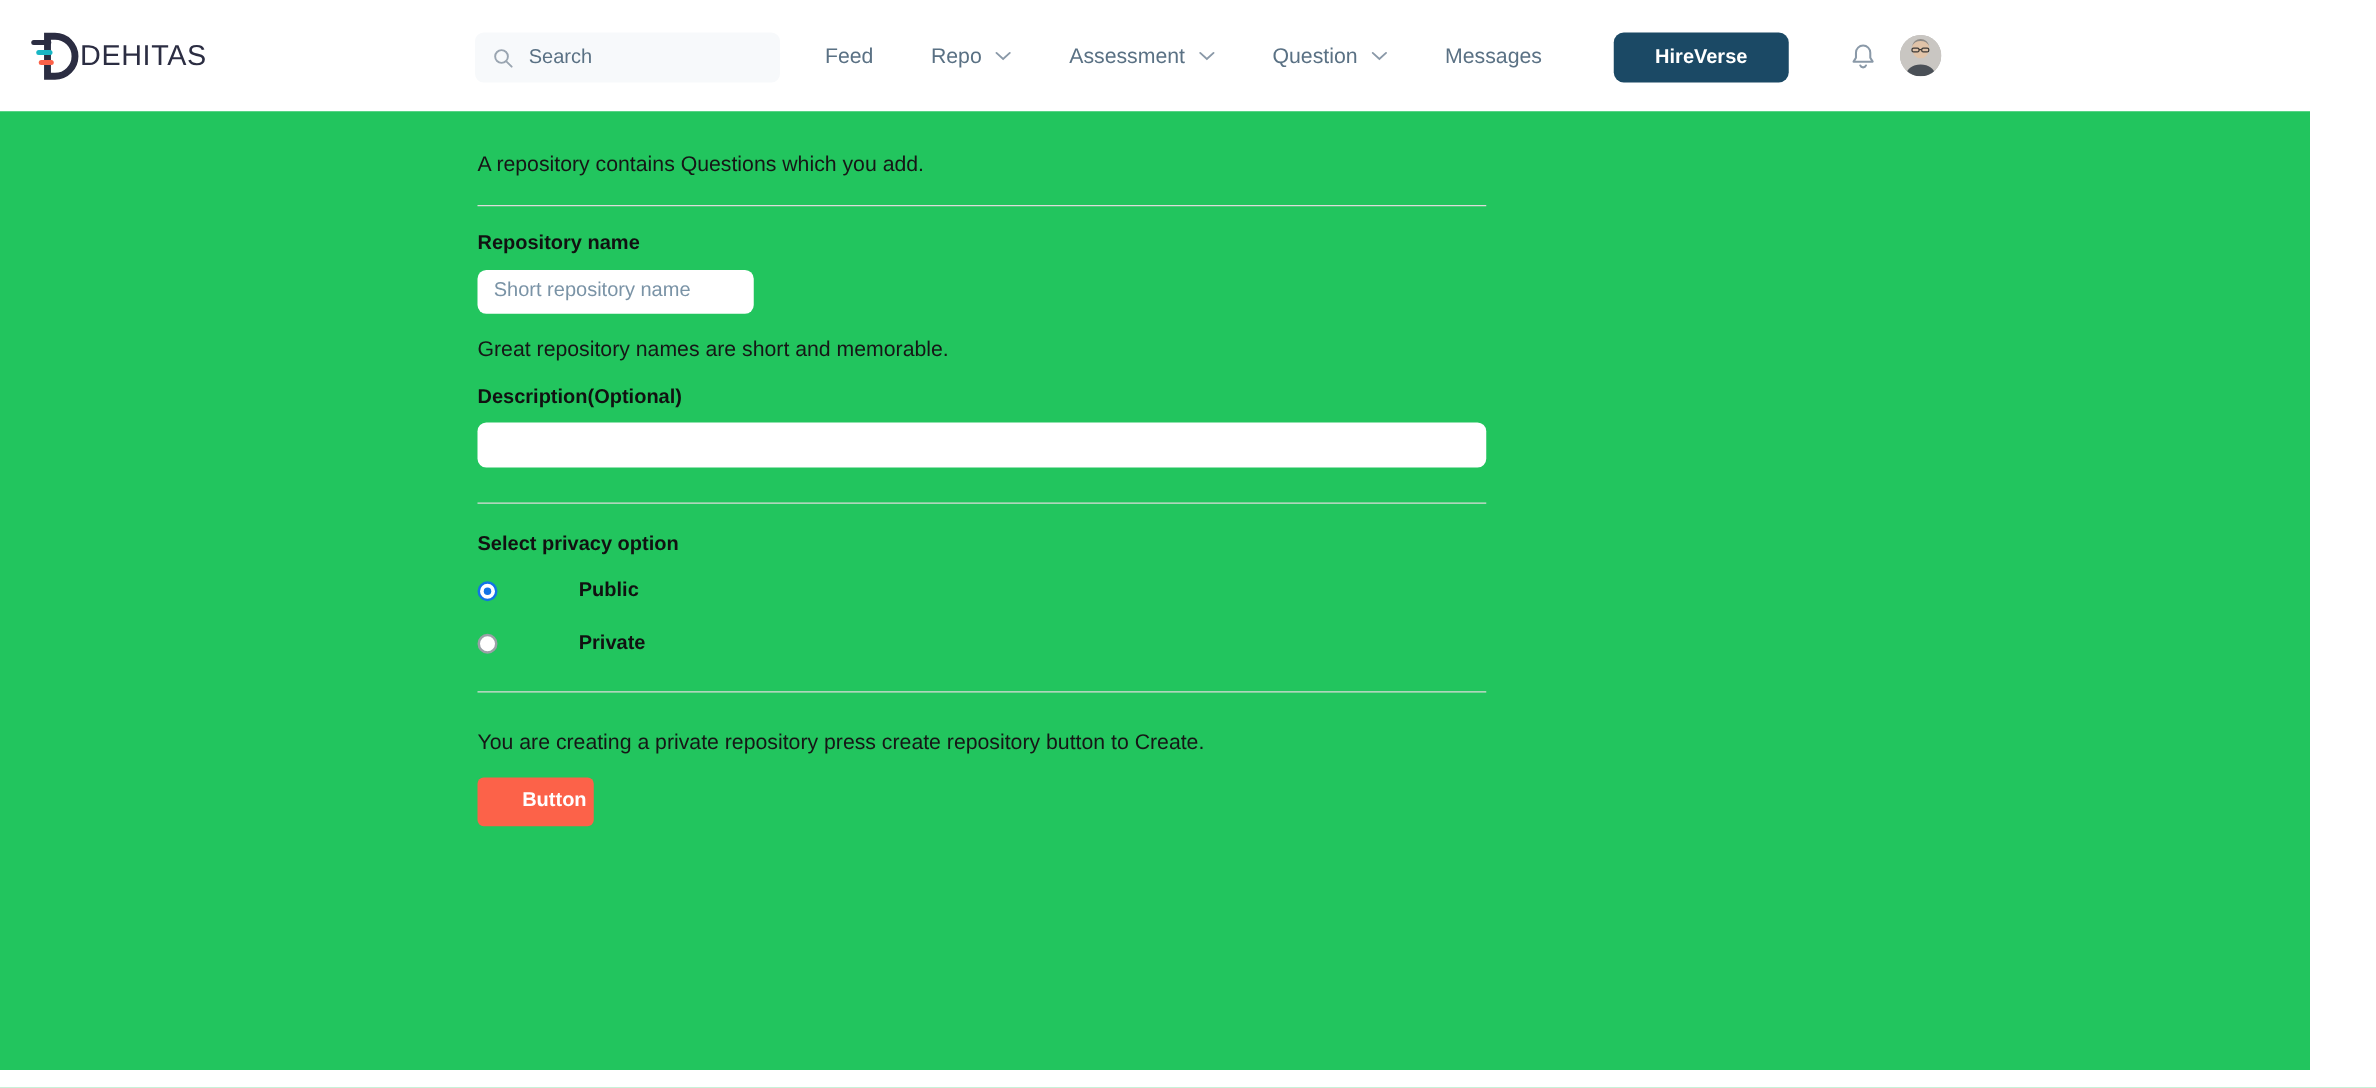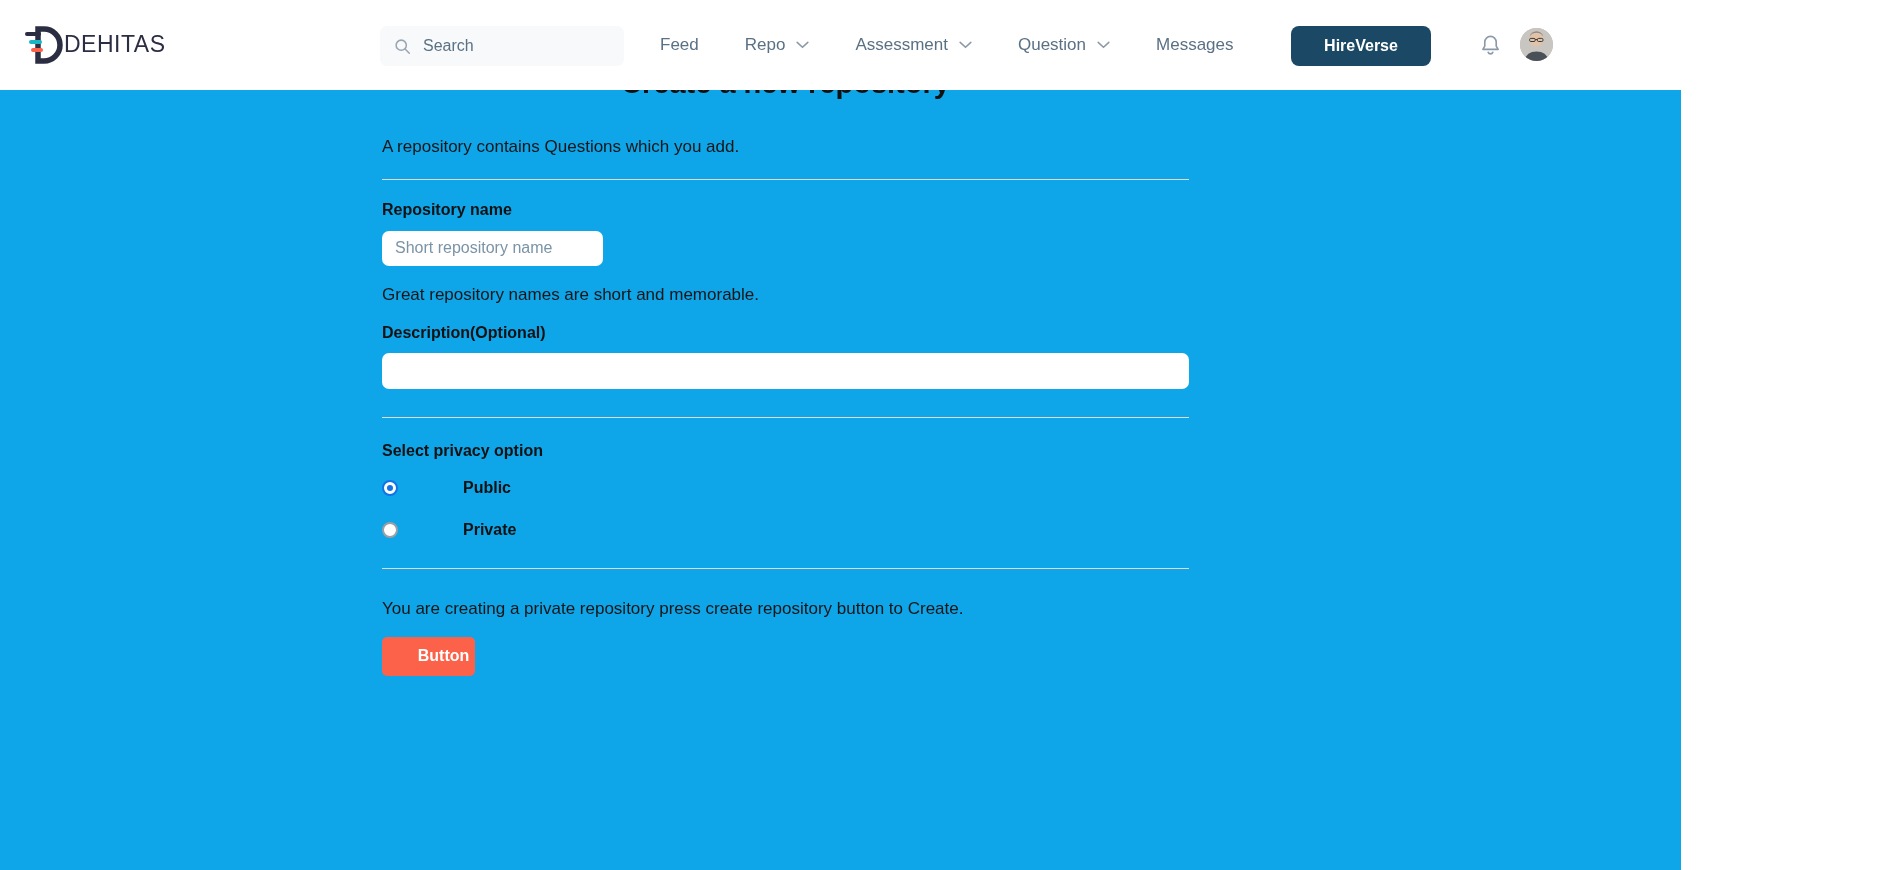--- a/index.html
+++ b/index.html
@@ -74,23 +74,23 @@
 
   .avatar {
     position: absolute; left: 1520px; top: 28px;
     width: 33px; height: 33px; border-radius: 50%;
     overflow: hidden; background: #b9b7b4; cursor: pointer;
   }
   .avatar svg { display: block; }
 
   
   .body-area {
-    position: absolute; left: 0; top: 90px;
-    width: 1681px; height: 781px;
-    background: #0ea5e9;
+    position: absolute; left: 0; top: 75px;
+    width: 1848px; height: 781px;
+    background: #22c55e;
     overflow: hidden;
   }
 
   .form-col {
     position: absolute; left: 382px; top: -24px;
     width: 807px;
   }
 
   .page-title {
     font-size: 29px; font-weight: bold; color: #111111;

